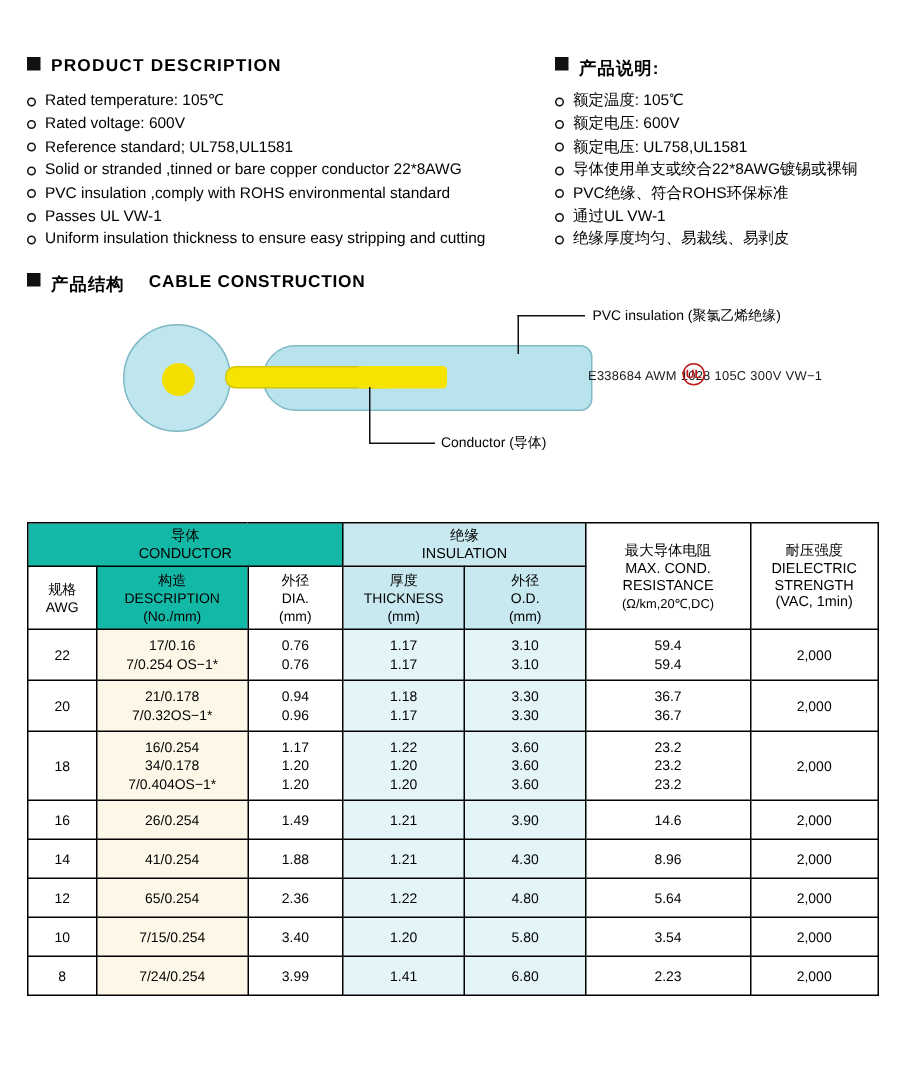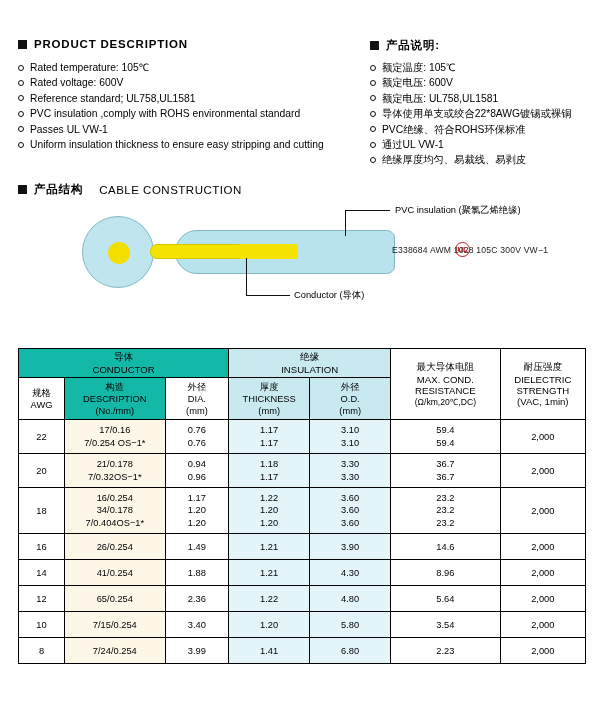--- a/index.html
+++ b/index.html
@@ -8,28 +8,28 @@
     width: 603px; height: 714px;
     background: #ffffff;
     font-family: "Liberation Sans", sans-serif;
     color: #000;
     overflow: hidden;
   }
   .page { position: relative; width: 603px; height: 714px; }
 
   
   .sec-head {
-    display: flex; align-items: center;
+    display: flex; 
     font-size: 11.5px; font-weight: bold; letter-spacing: .8px;
   }
   .sec-head .sq {
     width: 9px; height: 9px; background: #111; margin-right: 7px;
     display: inline-block; flex: none;
   }
-  .sec-head .txt2 { margin-left: 16px; font-weight: normal; letter-spacing: .5px; }
+  .sec-head .txt2 { margin-left: 16px; font-weight: bold; letter-spacing: .5px; }
 
   
   .desc-col { position: absolute; }
   .desc-col ul { list-style: none; margin: 0; padding: 0; }
   .desc-col li {
     font-size: 10.3px; line-height: 15.4px;
     display: flex; align-items: flex-start;
     white-space: nowrap;
   }
   .desc-col li .bullet {
@@ -134,20 +134,24 @@
       <li>
           <span class="bullet"></span>
           <span>Rated voltage: 600V</span>
         </li>
       <li>
           <span class="bullet"></span>
           <span>Reference standard; UL758,UL1581</span>
         </li>
       <li>
           <span class="bullet"></span>
+          <span>Solid or stranded ,tinned or bare copper conductor 22*8AWG</span>
+        </li>
+      <li>
+          <span class="bullet"></span>
           <span>PVC insulation ,comply with ROHS environmental standard</span>
         </li>
       <li>
           <span class="bullet"></span>
           <span>Passes UL VW-1</span>
         </li>
       <li>
           <span class="bullet"></span>
           <span>Uniform insulation thickness to ensure easy stripping and cutting</span>
         </li>

